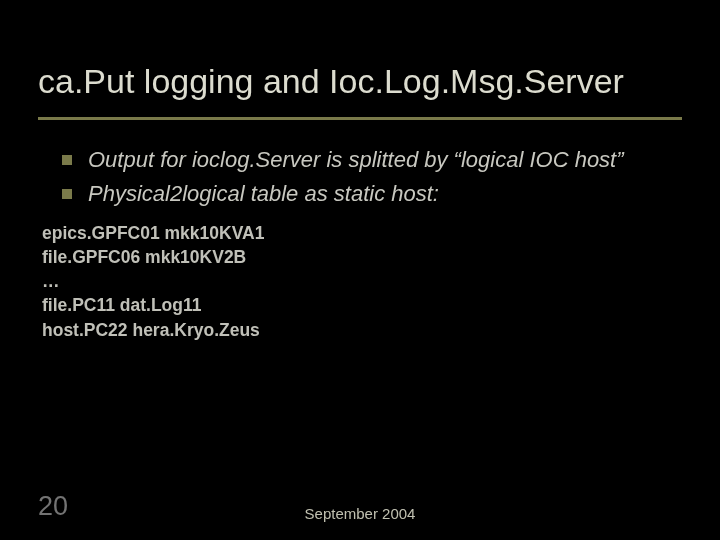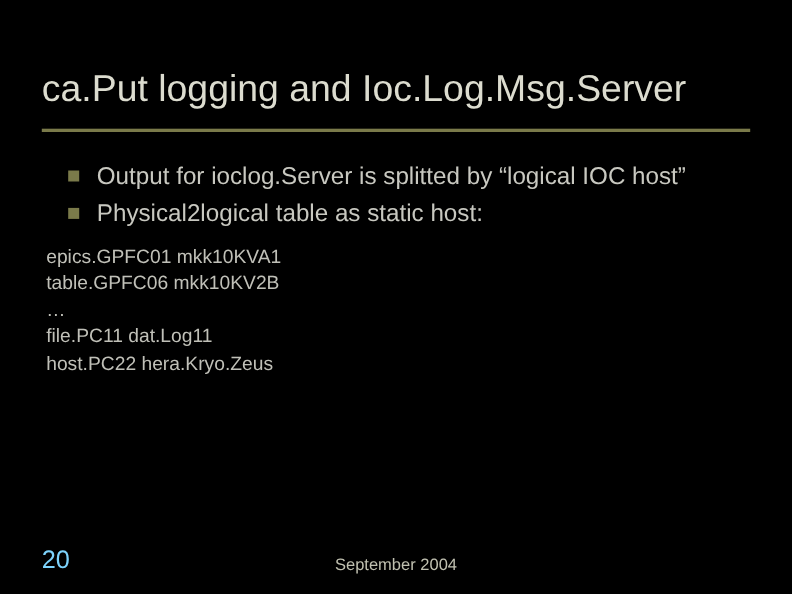--- a/index.html
+++ b/index.html
@@ -31,20 +31,21 @@
     margin-bottom: 26px;
     width: 100%;
   }
   .bullets {
     margin-left: 24px;
   }
   .bullet-row {
     display: flex;
     align-items: flex-start;
     margin-bottom: 6px;
+    font-style: italic;
   }
   .bullet-marker {
     width: 10px;
     height: 10px;
     background: #7a7a4a;
     margin-top: 9px;
     margin-right: 16px;
     flex-shrink: 0;
   }
   .bullet-text {
@@ -52,36 +53,36 @@
     color: #c8c8c0;
     line-height: 1.25;
   }
   .code-block {
     margin-top: 8px;
     margin-left: 4px;
     font-size: 17.5px;
     line-height: 1.38;
     color: #c0c0b8;
   }
-  .code-line { display: block; }
+  .code-line { display: block; font-weight: bold; }
   .footer {
     position: absolute;
     bottom: 18px;
     left: 0;
     width: 720px;
     padding: 0 38px;
     display: flex;
     justify-content: space-between;
     align-items: flex-end;
     font-size: 15px;
     color: #c0c0b0;
   }
   .page-num {
-    font-size: 23px;
-    color: #7dd3fc;
+    font-size: 27px;
+    color: #737373;
   }
   .foot-center {
     position: absolute;
     left: 50%;
     transform: translateX(-50%);
   }
 </style>
 </head>
 <body>
 
@@ -97,21 +98,21 @@
       <div class="bullet-text">Output for ioclog.Server is splitted by “logical IOC host”</div>
     </div>
     <div class="bullet-row">
       <div class="bullet-marker"></div>
       <div class="bullet-text">Physical2logical table as static host:</div>
     </div>
   </div>
 
   <div class="code-block">
     <span class="code-line">epics.GPFC01 mkk10KVA1</span>
-    <span class="code-line">table.GPFC06 mkk10KV2B</span>
+    <span class="code-line">file.GPFC06 mkk10KV2B</span>
     <span class="code-line">…</span>
     <span class="code-line">file.PC11 dat.Log11</span>
     <span class="code-line">host.PC22 hera.Kryo.Zeus</span>
   </div>
 
   <div class="footer">
     <span class="page-num">20</span>
     <span class="foot-center">September 2004</span>
   </div>
 

